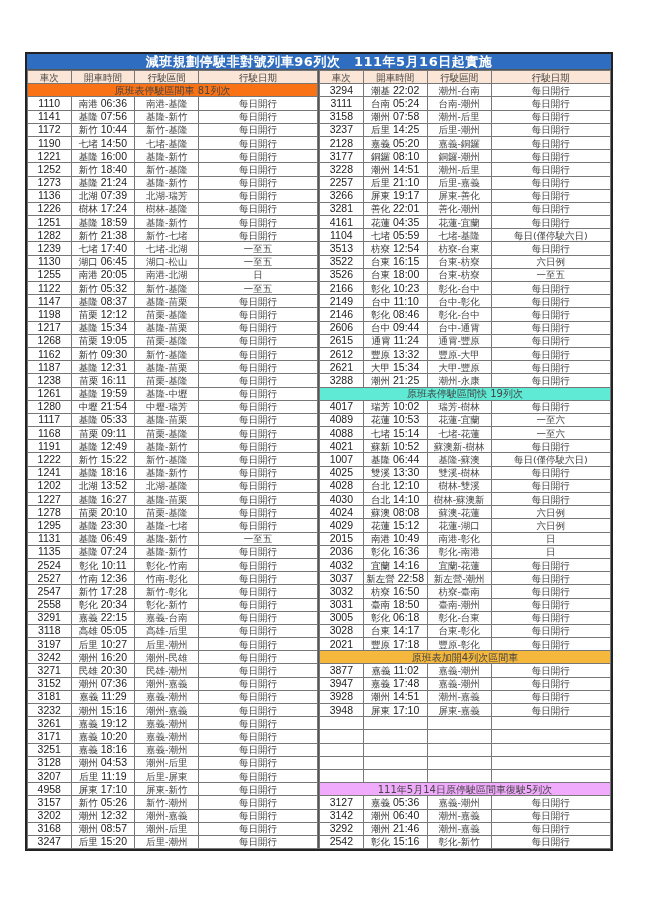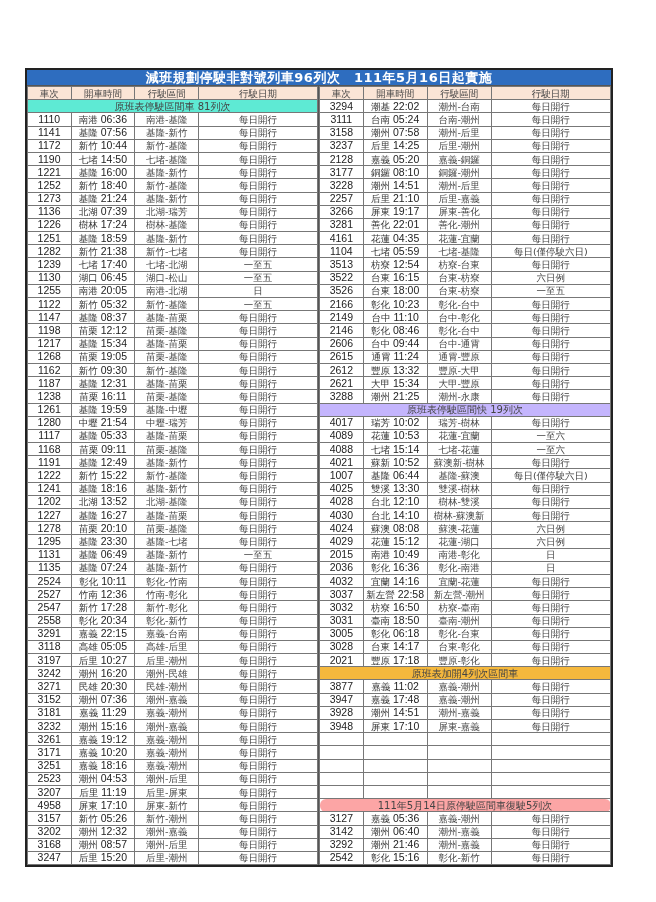--- a/index.html
+++ b/index.html
@@ -11,21 +11,21 @@
       width: 656px;
       height: 902px;
       position: relative;
       overflow: hidden;
       font-family: "DejaVu Sans", sans-serif;
       color: #333;
     }
     .sheet {
       position: absolute;
       left: 25px;
-      top: 68px;
+      top: 52px;
       width: 588px;
       border: 2px solid #222;
       box-sizing: border-box;
       background: #fff;
     }
     .title-bar {
       background: #2e6dbf;
       color: #fff;
       font-weight: bold;
       font-size: 13px;
@@ -79,24 +79,24 @@
       color: #222;
       margin-left: 3px;
     }
     td.route, td.days {
       color: #444;
     }
     tr.section td {
       font-size: 10px;
       color: #444;
     }
-    tr.section.orange td { background: #5eead4; }
-    tr.section.green td { background: #c4b5fd; }
+    tr.section.orange td { background: #f97316; }
+    tr.section.green td { background: #5eead4; }
     tr.section.gold td { background: #f5b83d; margin-top: 14px; }
-    tr.section.pink td { background: #fca5a5; border-radius: 6px; }
+    tr.section.pink td { background: #f0abfc; }
     col.c1 { width: 15%; }
     col.c2 { width: 22%; }
     col.c3 { width: 22%; }
     col.c4 { width: 41%; }
   </style>
 </head>
 <body>
 
 <div class="sheet">
   <div class="title-bar">減班規劃停駛非對號列車96列次　111年5月16日起實施</div>
@@ -415,21 +415,21 @@
               <td class="route">嘉義-潮州</td>
               <td class="days">每日開行</td>
             </tr>
             <tr>
               <td class="num">3251</td>
               <td class="dep"><span>嘉義</span><span class="t">18:16</span></td>
               <td class="route">嘉義-潮州</td>
               <td class="days">每日開行</td>
             </tr>
             <tr>
-              <td class="num">2523</td>
+              <td class="num">3128</td>
               <td class="dep"><span>潮州</span><span class="t">04:53</span></td>
               <td class="route">潮州-后里</td>
               <td class="days">每日開行</td>
             </tr>
             <tr>
               <td class="num">3207</td>
               <td class="dep"><span>后里</span><span class="t">11:19</span></td>
               <td class="route">后里-屏東</td>
               <td class="days">每日開行</td>
             </tr>

